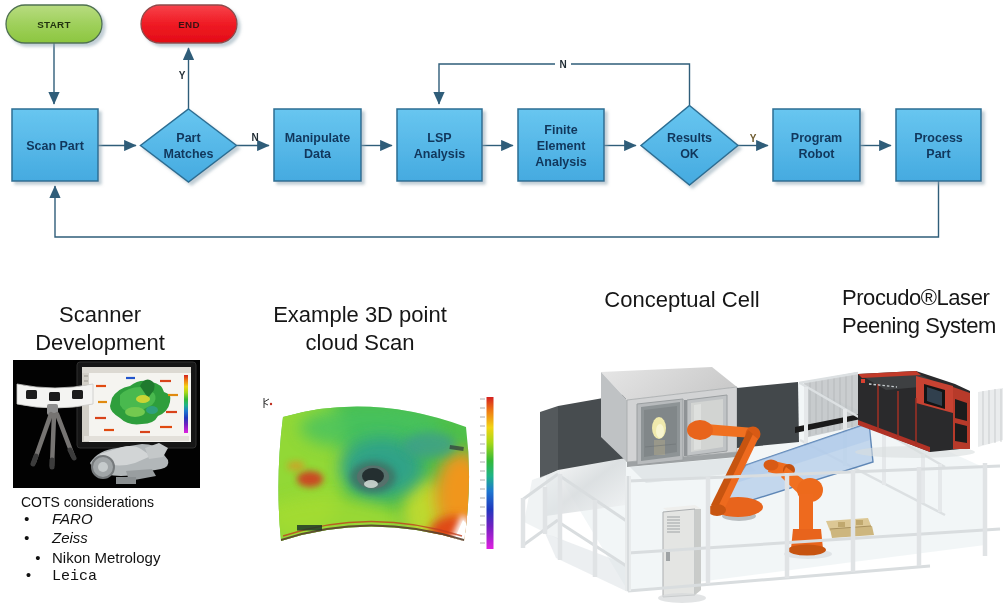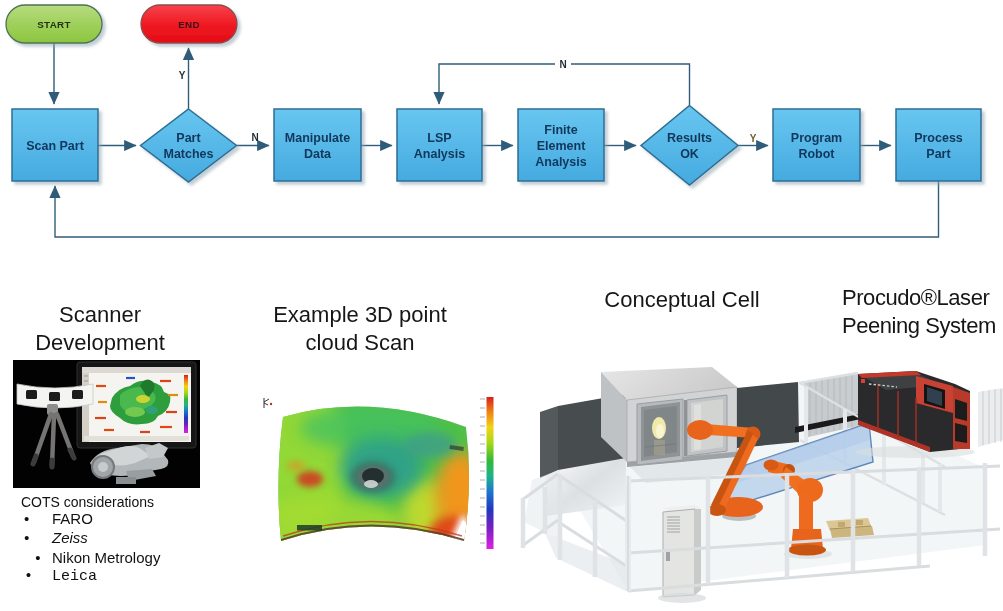--- a/index.html
+++ b/index.html
@@ -417,18 +417,18 @@
   <path d="M869,384 L897,387" stroke="#C9CFD2" stroke-width="1.3" stroke-dasharray="2.5 2"></path>
 </g>
 </svg>
 
 <div class="title" style="left:0px;top:301px;width:200px;">Scanner<br>Development</div>
 <div class="title" style="left:260px;top:301px;width:200px;">Example 3D point<br>cloud Scan</div>
 <div class="title" style="left:582px;top:286px;width:200px;">Conceptual Cell</div>
 <div class="title" style="left:842px;top:284px;width:165px;text-align:left;letter-spacing:-0.45px;">Procudo®Laser<br>Peening System</div>
 
 <div class="cots">COTS considerations</div>
-<div class="bul" style="top:510px;"><span class="dot">•</span>FARO</div>
+<div class="bul" style="top:510px;font-style:italic;"><span class="dot">•</span>FARO</div>
 <div class="bul" style="top:529px;font-style:italic;"><span class="dot">•</span>Zeiss</div>
 <div class="bul" style="top:549px;text-align:center;"><span class="dot">•</span>Nikon Metrology</div>
 <div class="bul" style="top:568px;font-family:Liberation Mono, monospace;"><span class="dot">•</span>Leica</div>
 <div class="bul" style="top:588px;margin-top:44px;"><span class="dot">•</span>Siemens</div>
 </div>
 
 </body></html>

